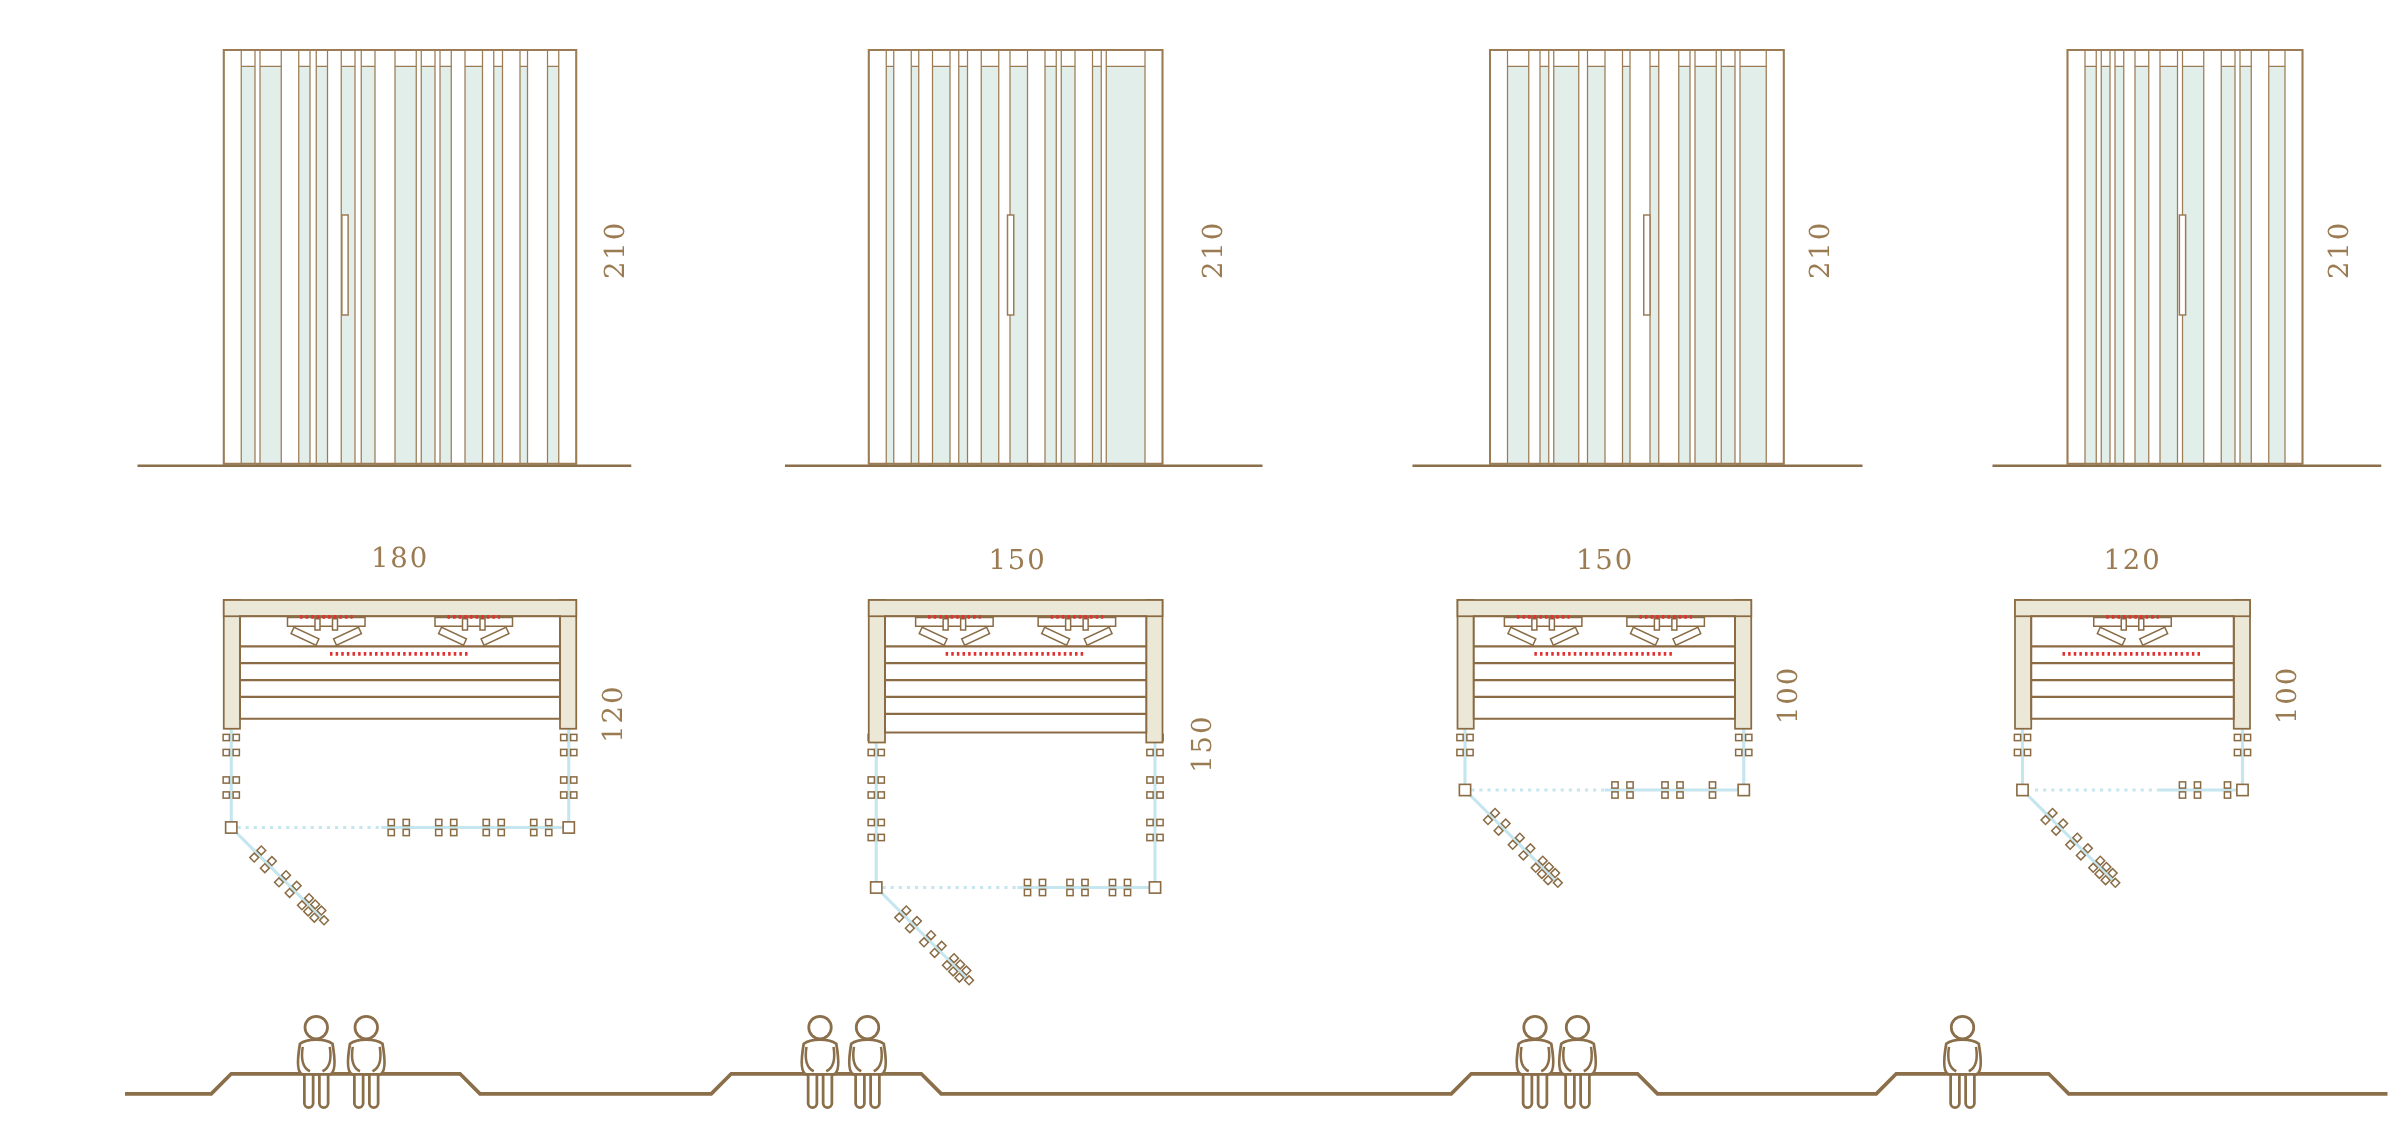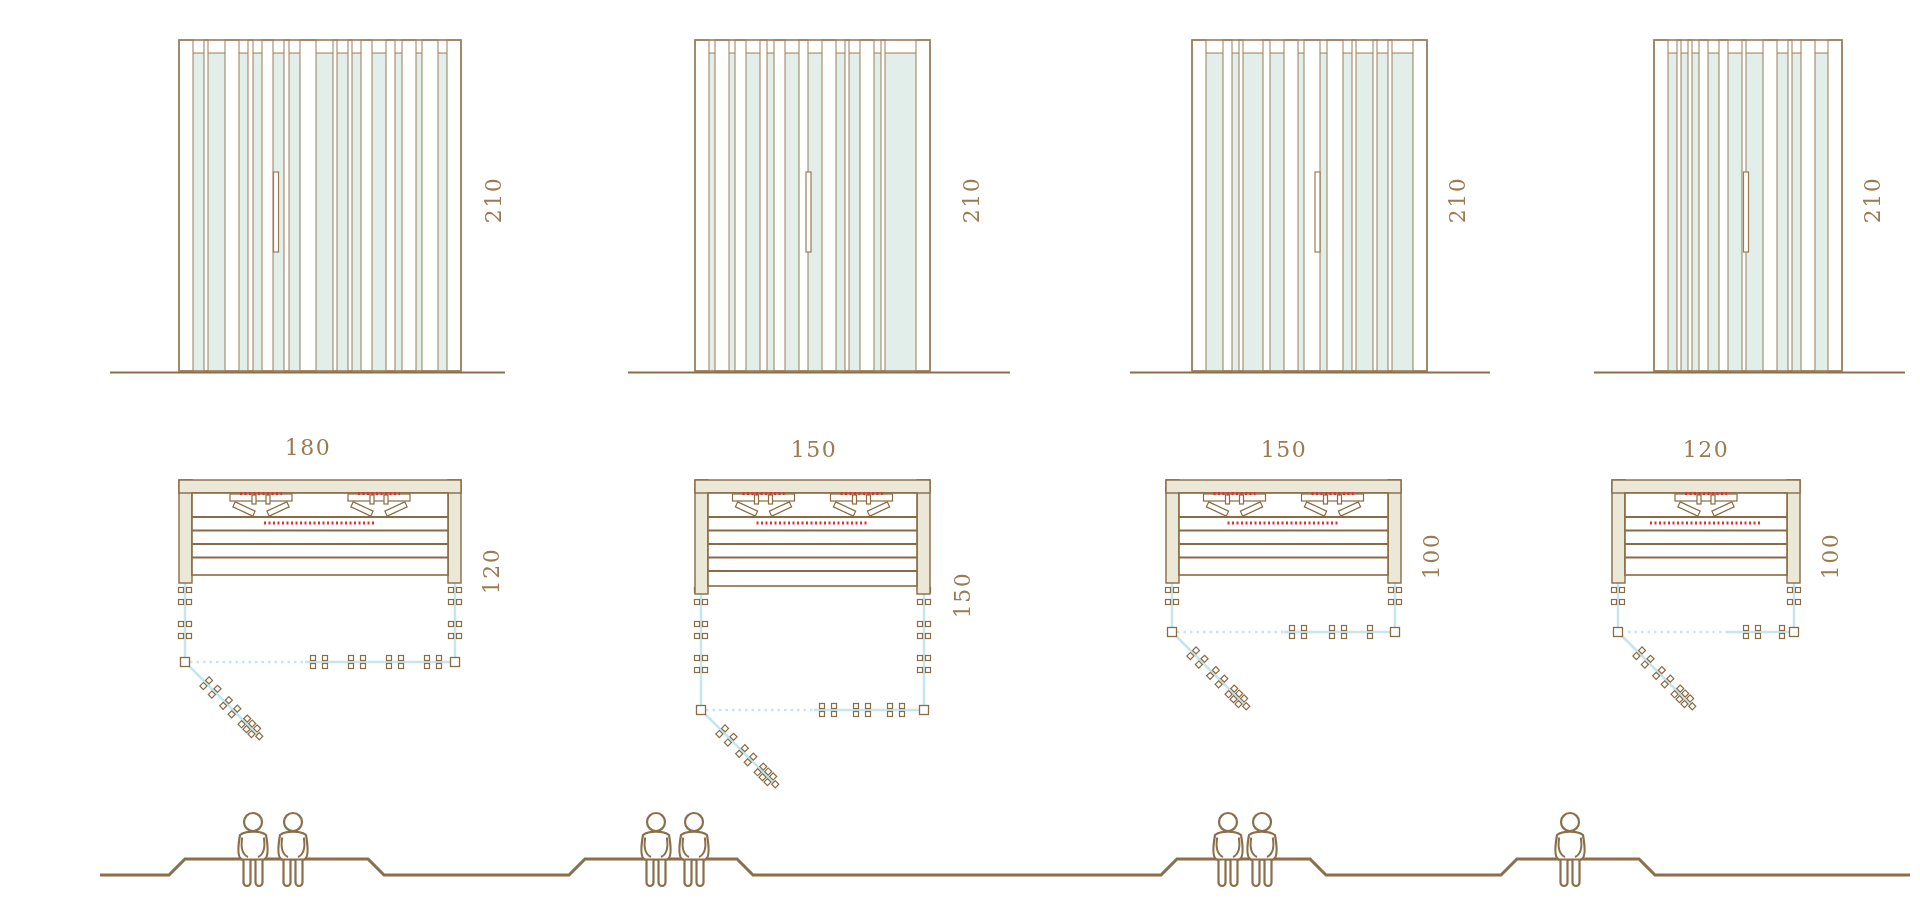--- a/index.html
+++ b/index.html
@@ -527,21 +527,21 @@
           <rect x="-9.5" y="28" width="7" height="36" rx="3.5" fill="#ffffff" stroke="#8a6f4a" stroke-width="2.2"></rect>
           <rect x="2.5" y="28" width="7" height="36" rx="3.5" fill="#ffffff" stroke="#8a6f4a" stroke-width="2.2"></rect>
           <path d="M -13,13 C -15.5,27 -15.5,36 -11,37.5 L 11,37.5 C 15.5,36 15.5,27 13,13 C 7.5,8.5 -7.5,8.5 -13,13 Z" fill="#ffffff" stroke="#8a6f4a" stroke-width="2.2"></path>
           <path d="M -10.8,15.5 C -12.5,26 -10.5,32.5 -5,35" fill="none" stroke="#8a6f4a" stroke-width="2"></path>
           <path d="M 10.8,15.5 C 12.5,26 10.5,32.5 5,35" fill="none" stroke="#8a6f4a" stroke-width="2"></path>
           <circle cx="0" cy="0" r="9" fill="#ffffff" stroke="#8a6f4a" stroke-width="2.2"></circle>
         </g>
       </g>
     </svg>
 
-  <div class="dim" style="left:308px;top:447px">180</div>
+  <div class="dim" style="left:320px;top:447px">180</div>
   <div class="dim" style="left:814px;top:449px">150</div>
   <div class="dim" style="left:1284px;top:449px">150</div>
   <div class="dim" style="left:1706px;top:449px">120</div>
 
   <div class="dim dim-v" style="left:491px;top:571px">120</div>
   <div class="dim dim-v" style="left:962px;top:595px">150</div>
   <div class="dim dim-v" style="left:1431px;top:556px">100</div>
   <div class="dim dim-v" style="left:1830px;top:556px">100</div>
 
   <div class="dim dim-v" style="left:493px;top:200px">210</div>

